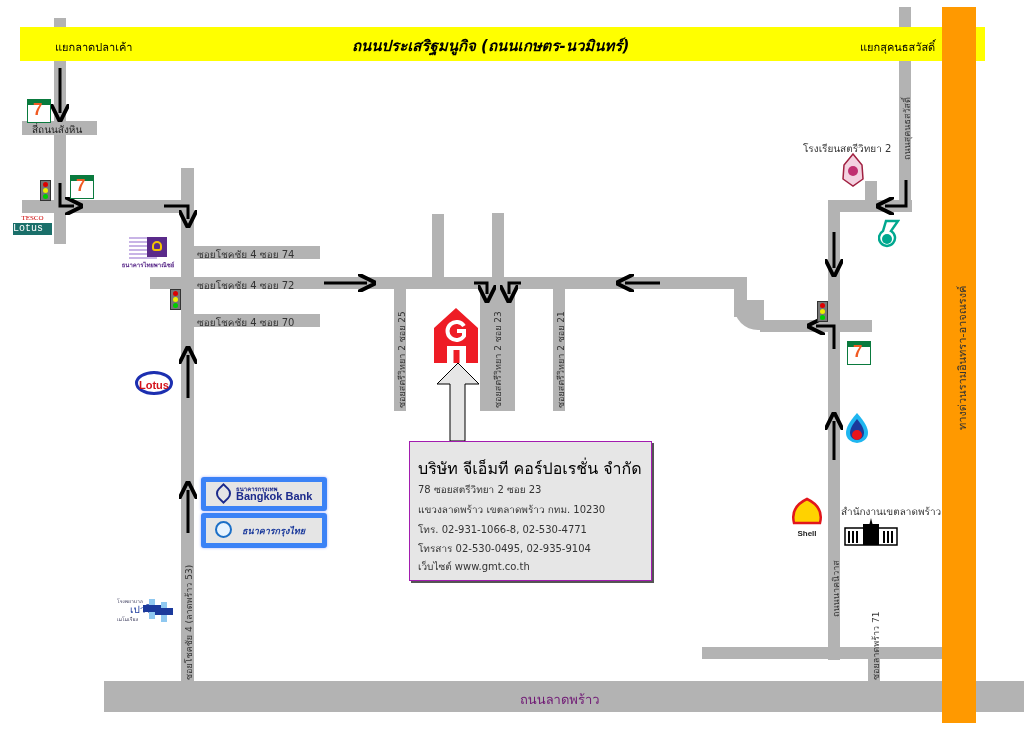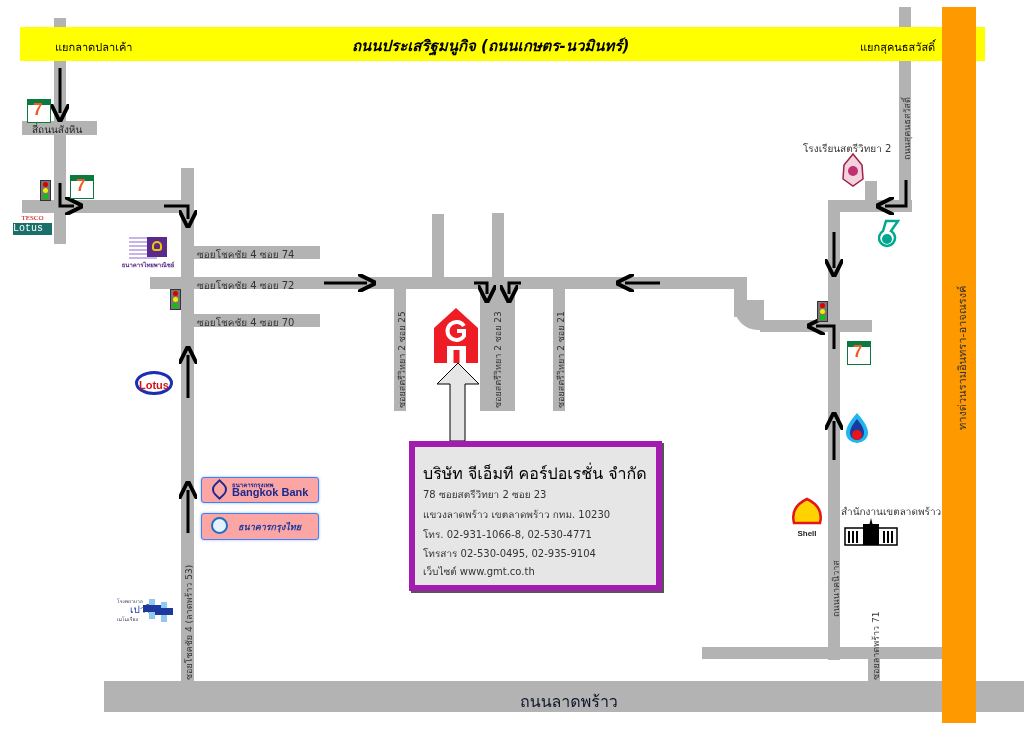--- a/index.html
+++ b/index.html
@@ -5,25 +5,25 @@
   html, body { margin:0; padding:0; background:#ffffff; }
   body { width:1029px; height:730px; position:relative; overflow:hidden; font-family:"DejaVu Sans", sans-serif; }
   .abs { position:absolute; }
   .road { position:absolute; background:#b3b3b3; }
   .yellow-band { position:absolute; left:20px; top:27px; width:965px; height:34px; background:#ffff00; }
   .band-label { position:absolute; font-size:11px; color:#000; top:38px; }
   .band-title { position:absolute; top:34px; left:352px; font-size:15px; font-weight:bold; color:#000;font-style:italic; }
   .orange { position:absolute; left:942px; top:7px; width:34px; height:716px; background:#ff9900; }
   .vlabel { position:absolute; font-size:10px; color:#333; white-space:nowrap; transform-origin:0 0; transform:rotate(-90deg); }
   .hlabel { position:absolute; font-size:10px; color:#333; white-space:nowrap; }
-  .info-box { position:absolute; left:409px; top:441px; width:241px; height:138px; background:#e6e6e6; border:6px solid #a21caf; box-shadow:2px 2px 0 #555; }
+  .info-box { position:absolute; left:409px; top:441px; width:241px; height:138px; background:#e6e6e6; border:1px solid #a21caf; box-shadow:2px 2px 0 #555; }
   .info-title { position:absolute; left:8px; top:14px; font-size:16px; color:#000; white-space:nowrap; }
   .info-line { position:absolute; left:8px; font-size:10px; color:#333; white-space:nowrap; }
   .logo { position:absolute; }
-  .bank-card { position:absolute; border:1px solid #3b82f6; border-radius:3px; background:#fca5a5; box-shadow:0 0 3px #aab4ff; }
+  .bank-card { position:absolute; border:5px solid #3b82f6; border-radius:3px; background:#e5e5e5; box-shadow:0 0 3px #aab4ff; }
 </style>
 </head>
 <body>
 
 <div class="road" style="left:54px;top:18px;width:12px;height:226px;"></div>
 <div class="road" style="left:22px;top:121px;width:75px;height:14px;"></div>
 <div class="road" style="left:22px;top:200px;width:170px;height:13px;"></div>
 <div class="road" style="left:181px;top:168px;width:13px;height:517px;"></div>
 <div class="road" style="left:194px;top:246px;width:126px;height:13px;"></div>
 <div class="road" style="left:150px;top:277px;width:590px;height:12px;"></div>
@@ -46,21 +46,21 @@
 
 <div class="yellow-band"></div>
 <div class="road" style="left:54px;top:18px;width:12px;height:9px;"></div>
 <span class="band-label" style="left:39px;margin-left:16px;">แยกลาดปลาเค้า</span>
 <span class="band-title">ถนนประเสริฐมนูกิจ (ถนนเกษตร-นวมินทร์)</span>
 <span class="band-label" style="left:860px;">แยกสุคนธสวัสดิ์</span>
 
 <div class="orange"></div>
 <span class="vlabel" style="left:953px;top:430px;font-size:11px;color:#333;">ทางด่วนรามอินทรา-อาจณรงค์</span>
 
-<span class="hlabel" style="left:520px;top:689px;font-size:16px;color:#0f172a;">ถนนลาดพร้าว</span>
+<span class="hlabel" style="left:520px;top:689px;font-size:13px;color:#701a75;">ถนนลาดพร้าว</span>
 
 <span class="hlabel" style="left:32px;top:122px;font-size:10px;color:#222;">สี่ถนนสังหิน</span>
 <span class="hlabel" style="left:197px;top:247px;text-align:right;">ซอยโชคชัย 4 ซอย 74</span>
 <span class="hlabel" style="left:197px;top:278px;">ซอยโชคชัย 4 ซอย 72</span>
 <span class="hlabel" style="left:197px;top:315px;text-align:center;">ซอยโชคชัย 4 ซอย 70</span>
 <span class="vlabel" style="left:395px;top:408px;font-size:9px;">ซอยสตรีวิทยา 2 ซอย 25</span>
 <span class="vlabel" style="left:491px;top:408px;font-size:9px;">ซอยสตรีวิทยา 2 ซอย 23</span>
 <span class="vlabel" style="left:554px;top:408px;font-size:9px;">ซอยสตรีวิทยา 2 ซอย 21</span>
 <span class="vlabel" style="left:182px;top:680px;font-size:9px;">ซอยโชคชัย 4 (ลาดพร้าว 53)</span>
 <span class="vlabel" style="left:900px;top:160px;font-size:9px;">ถนนสุคนธสวัสดิ์</span>

